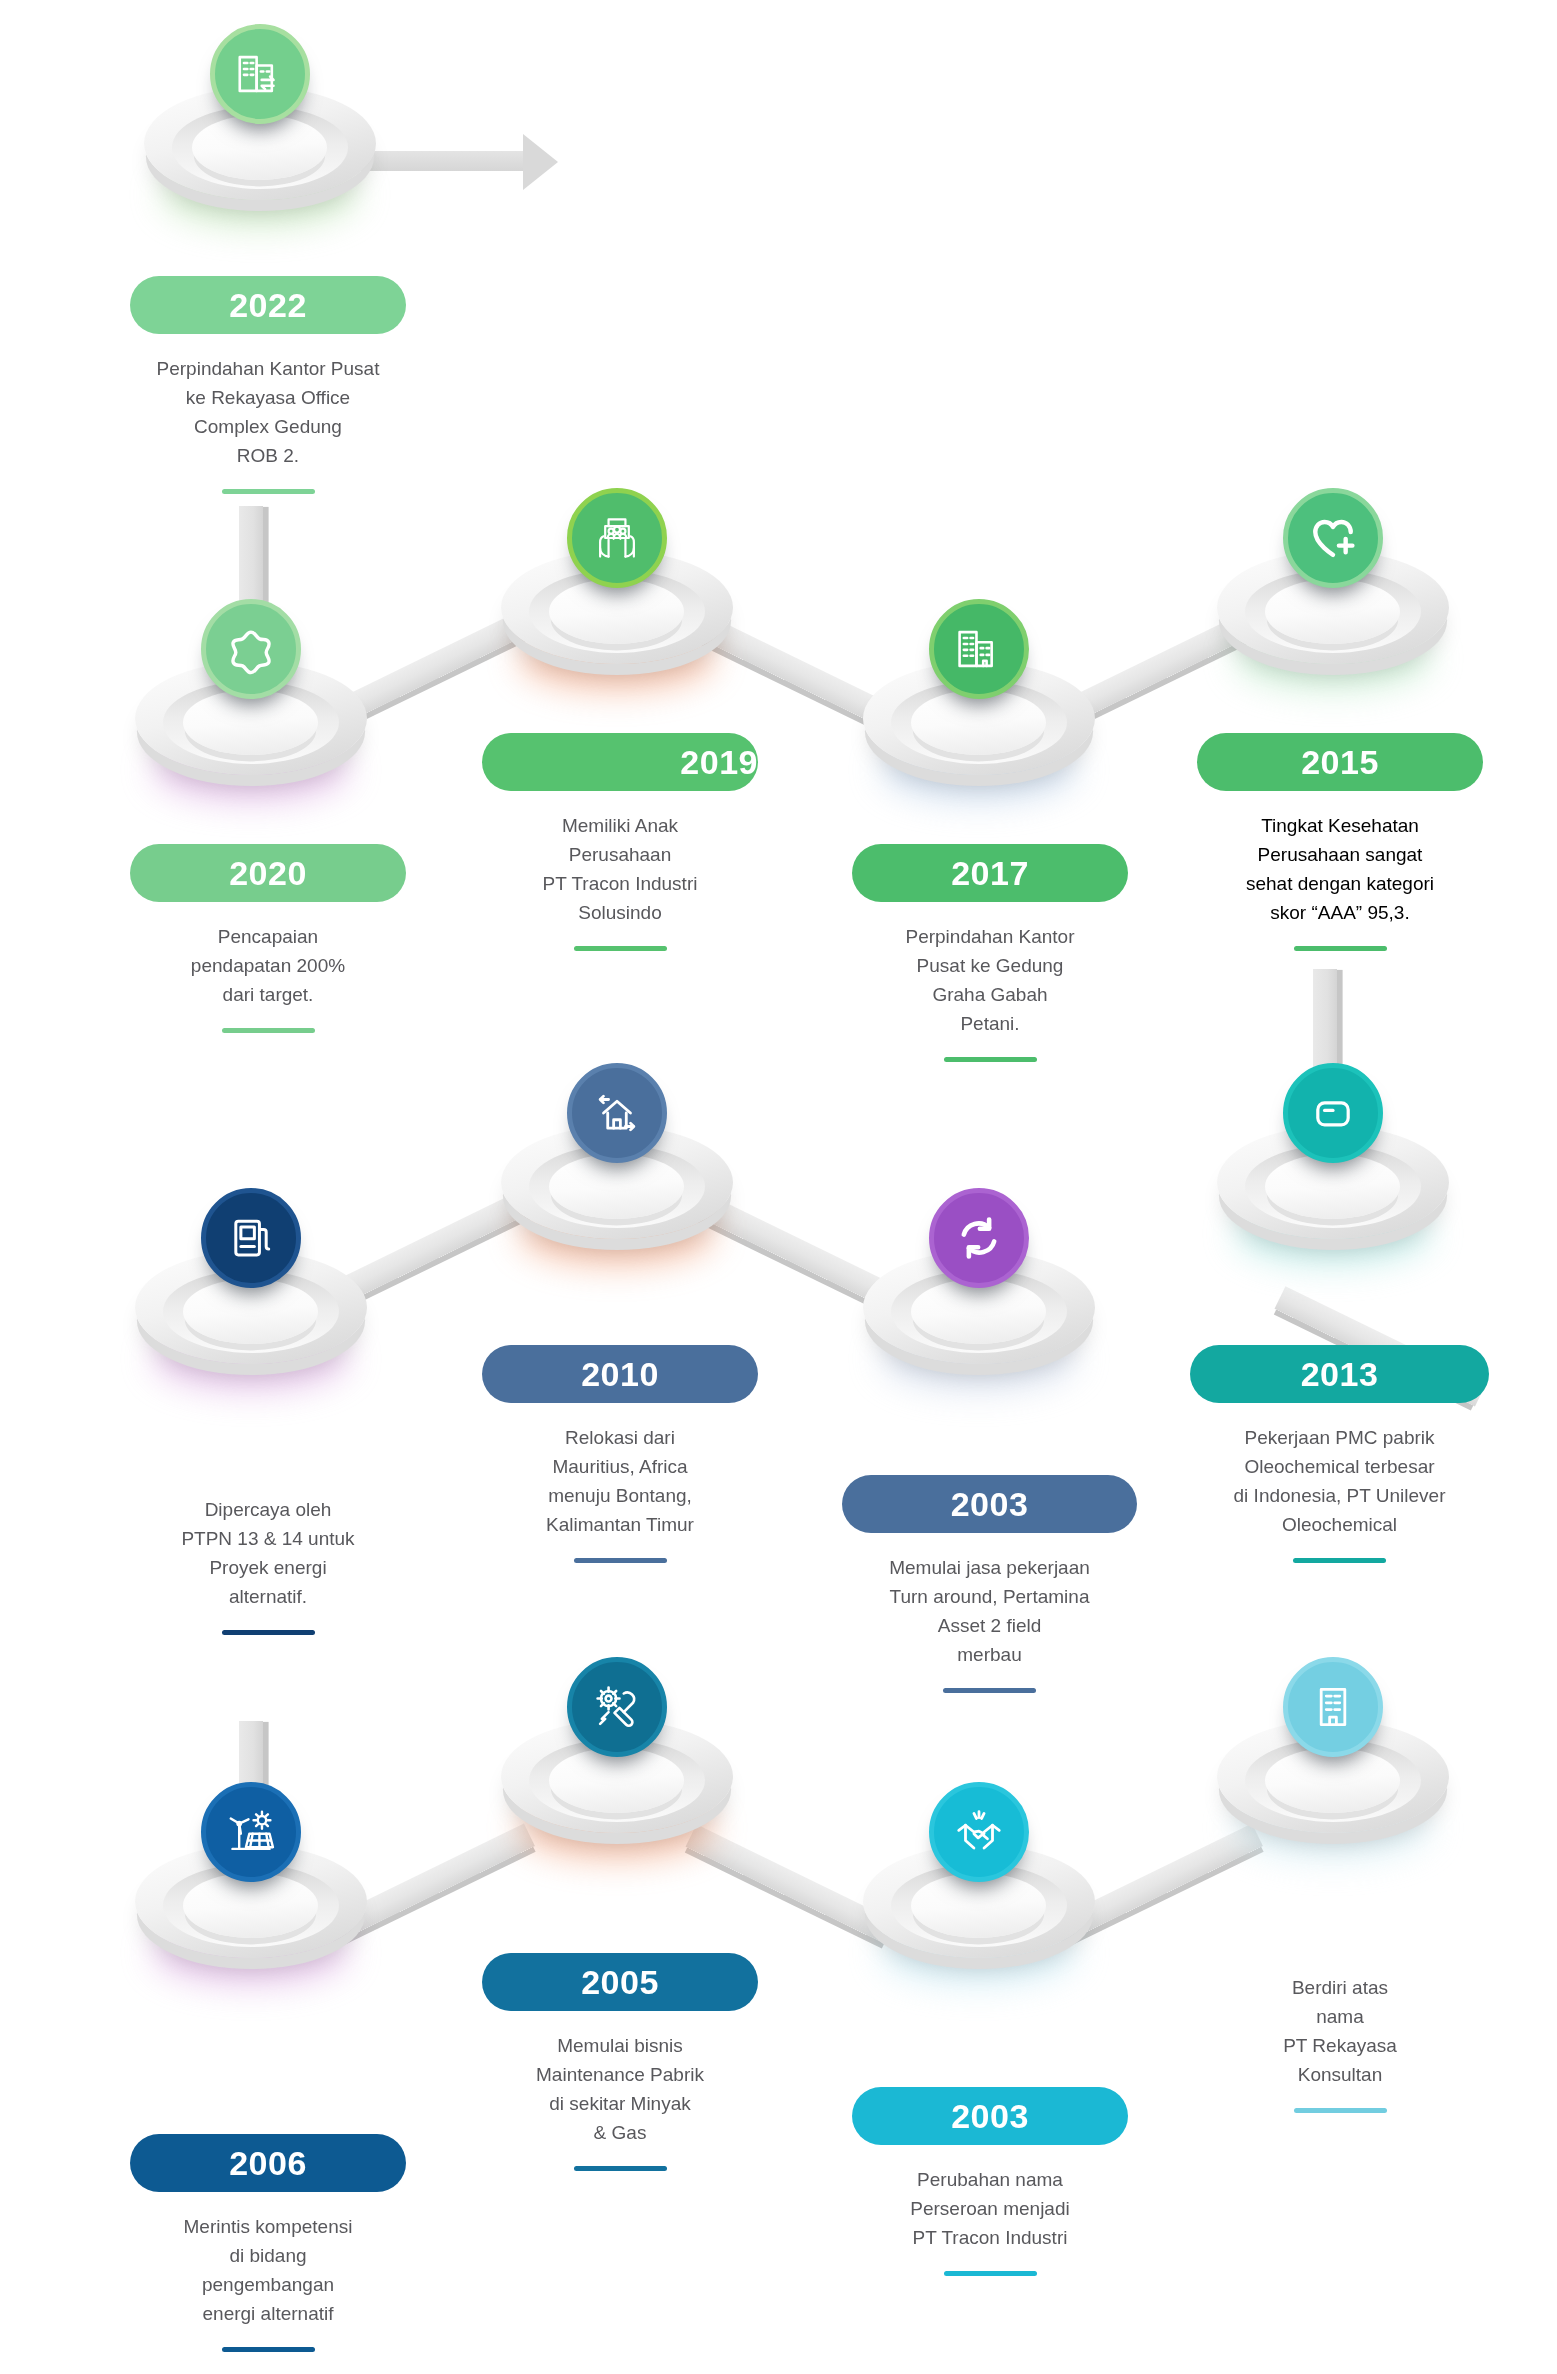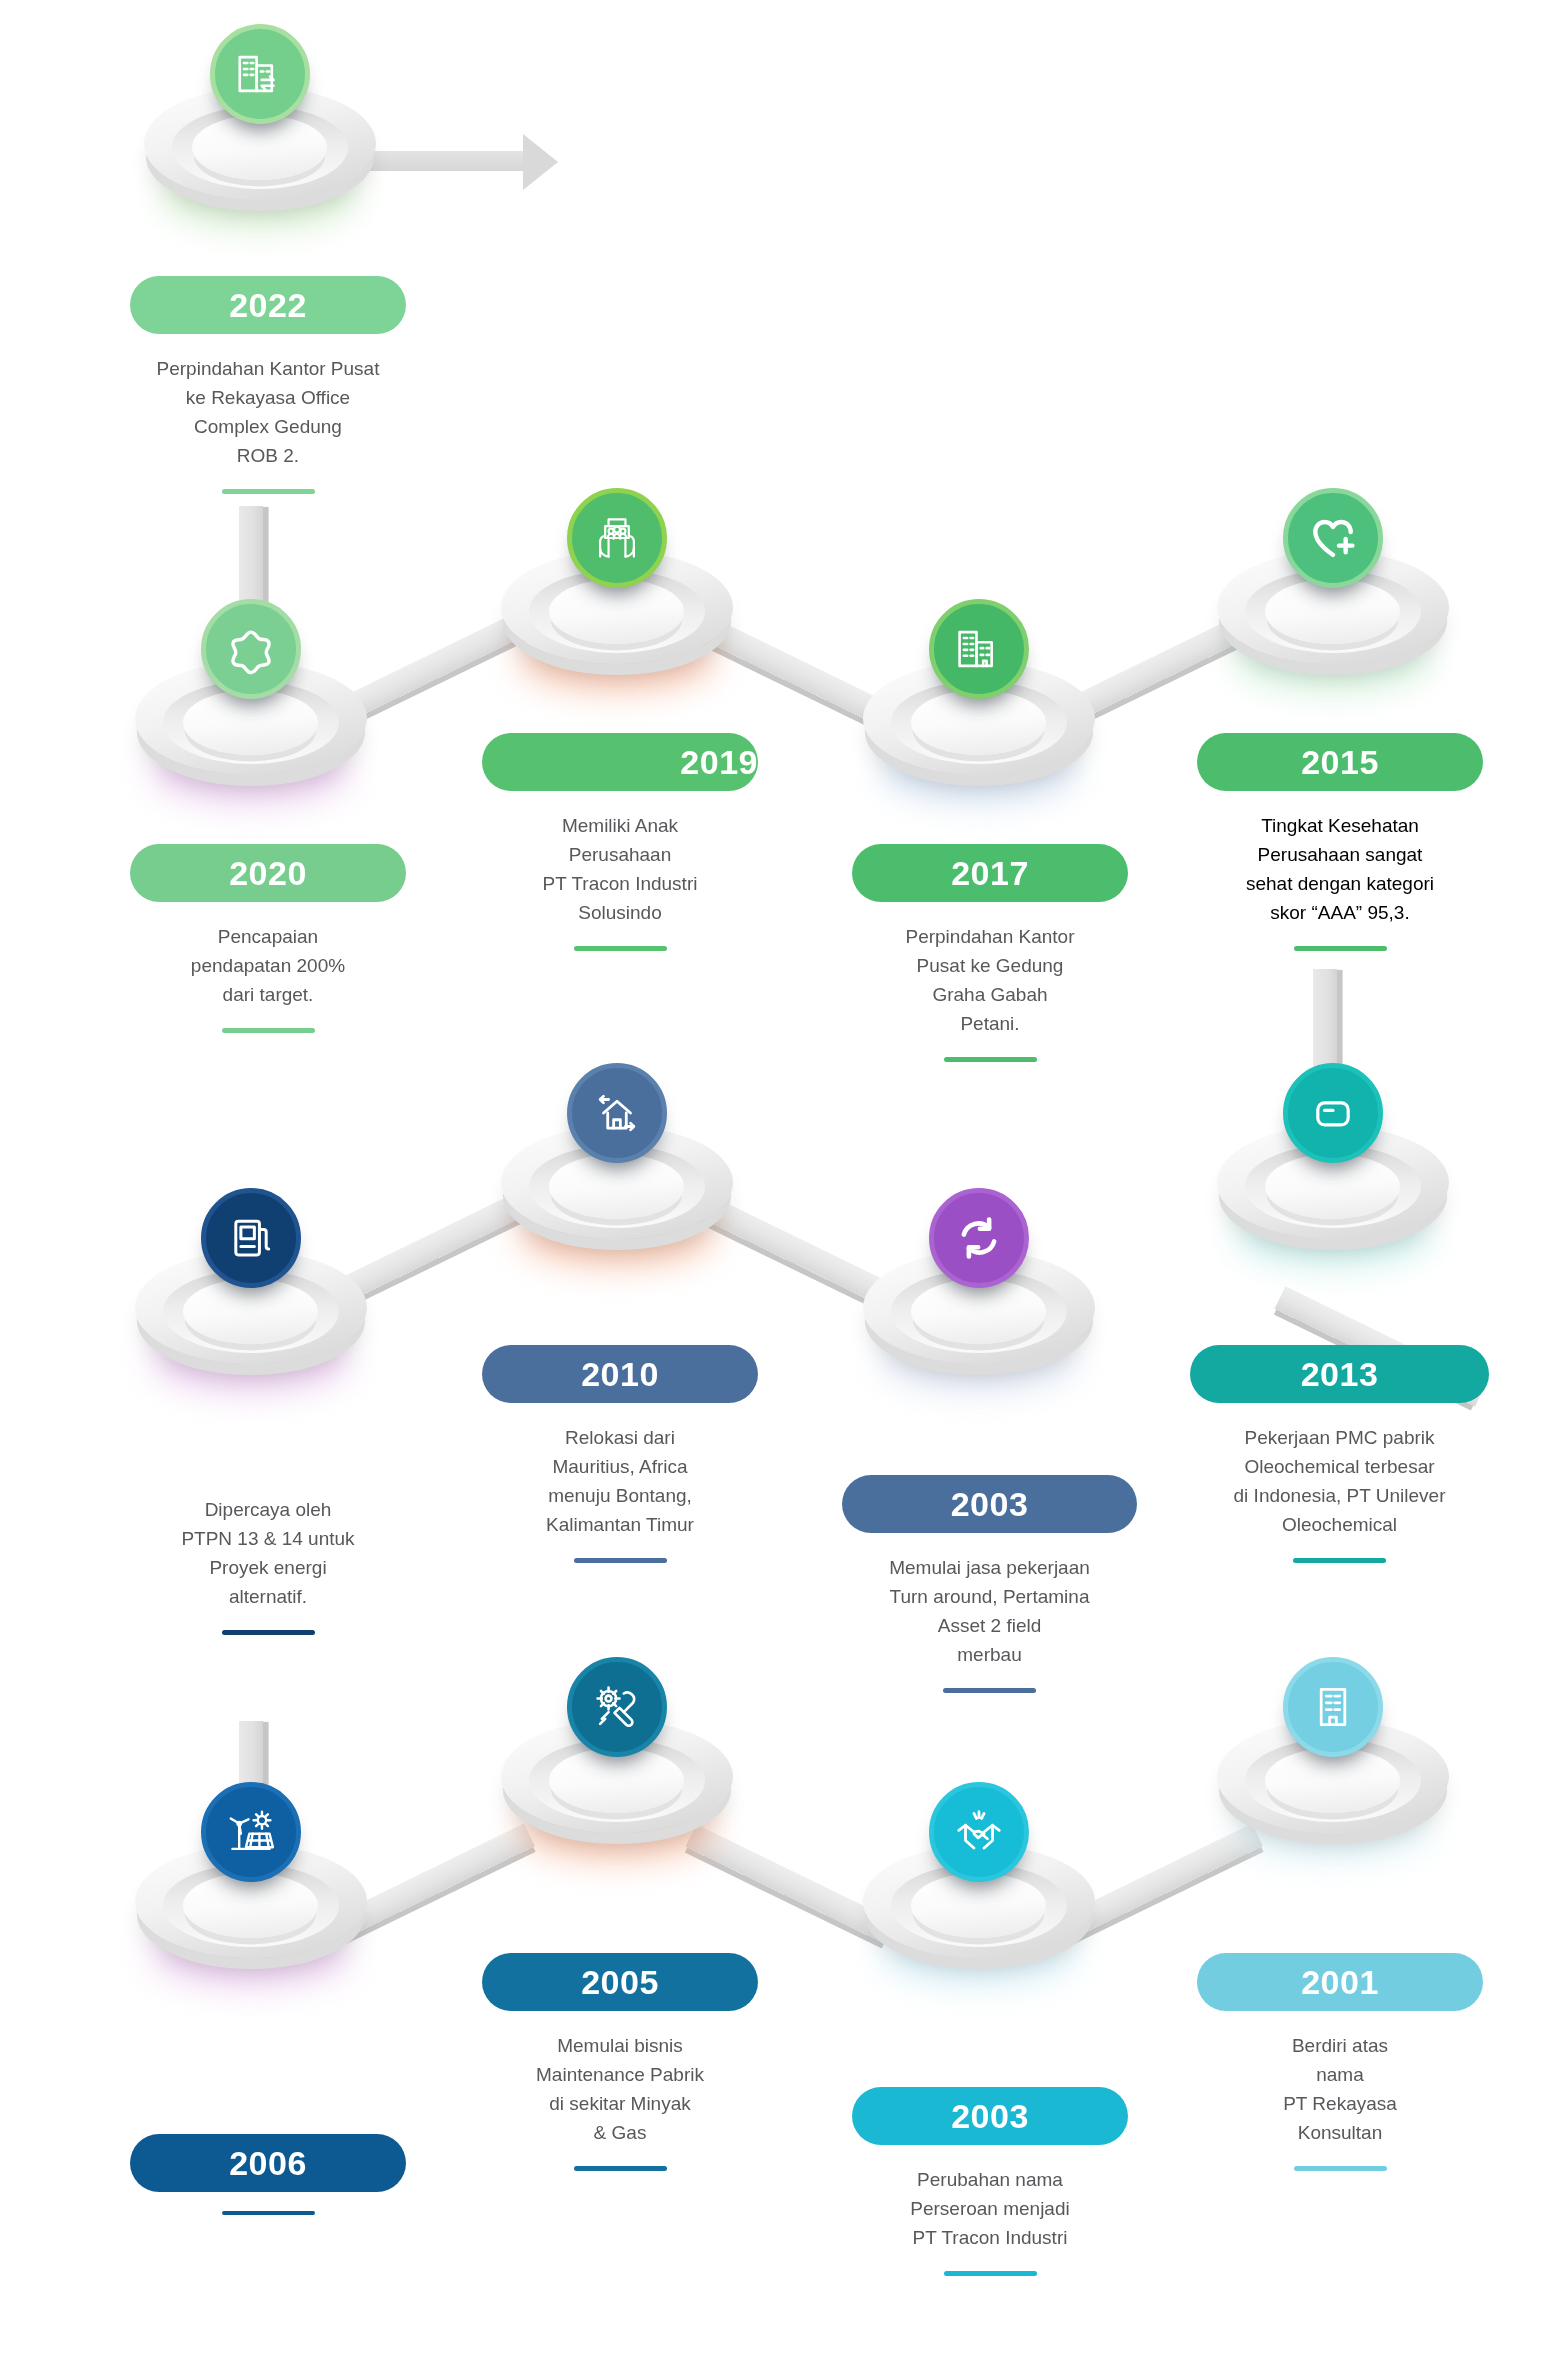--- a/index.html
+++ b/index.html
@@ -498,20 +498,24 @@
     <span class="year-pill" style="background: rgb(19, 168, 160);">2013</span>
     <div class="desc" style="color: rgb(88, 88, 92);">Pekerjaan PMC pabrik
 Oleochemical terbesar
 di Indonesia, PT Unilever
 Oleochemical</div>
     <div class="rule" style="background: rgb(19, 168, 160);"></div>
   </div>
 
   <div class="card" style="left:130px; top:2087px; width:276px;margin-top:47px;">
     <span class="year-pill" style="background: rgb(13, 90, 146);">2006</span>
+    <div class="desc" style="color: rgb(88, 88, 92);">Merintis kompetensi
+di bidang
+pengembangan
+energi alternatif</div>
     <div class="rule" style="background: rgb(13, 90, 146);"></div>
   </div>
 
   <div class="card" style="left:482px; top:1953px; width:276px;">
     <span class="year-pill" style="background: rgb(18, 113, 158);">2005</span>
     <div class="desc" style="color: rgb(88, 88, 92);">Memulai bisnis
 Maintenance Pabrik
 di sekitar Minyak
 &amp; Gas</div>
     <div class="rule" style="background: rgb(18, 113, 158);"></div>
@@ -519,21 +523,20 @@
 
   <div class="card" style="left:852px; top:2087px; width:276px;">
     <span class="year-pill" style="background: rgb(27, 184, 212);">2003</span>
     <div class="desc" style="color: rgb(88, 88, 92);">Perubahan nama
 Perseroan menjadi
 PT Tracon Industri</div>
     <div class="rule" style="background: rgb(27, 184, 212);"></div>
   </div>
 
   <div class="card" style="left:1197px; top:1953px; width:286px;">
-    <span class="year-pill" style="background: rgb(114, 205, 224);">2001</span>
     <div class="desc" style="color: rgb(88, 88, 92);">Berdiri atas
 nama
 PT Rekayasa
 Konsultan</div>
     <div class="rule" style="background: rgb(114, 205, 224);"></div>
   </div>
 
 </div>
 
 

